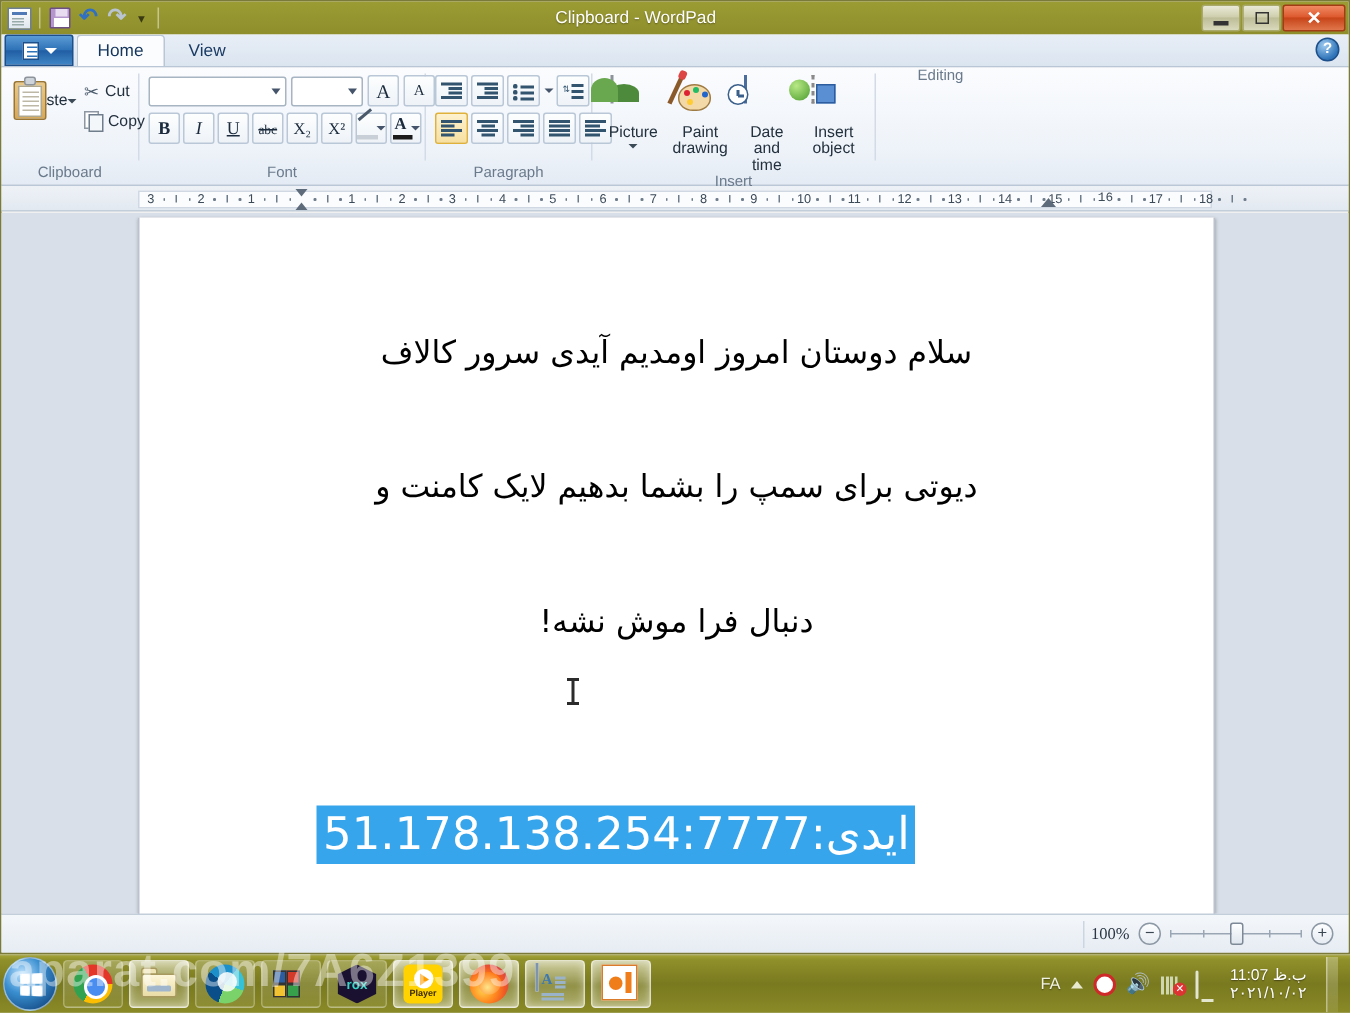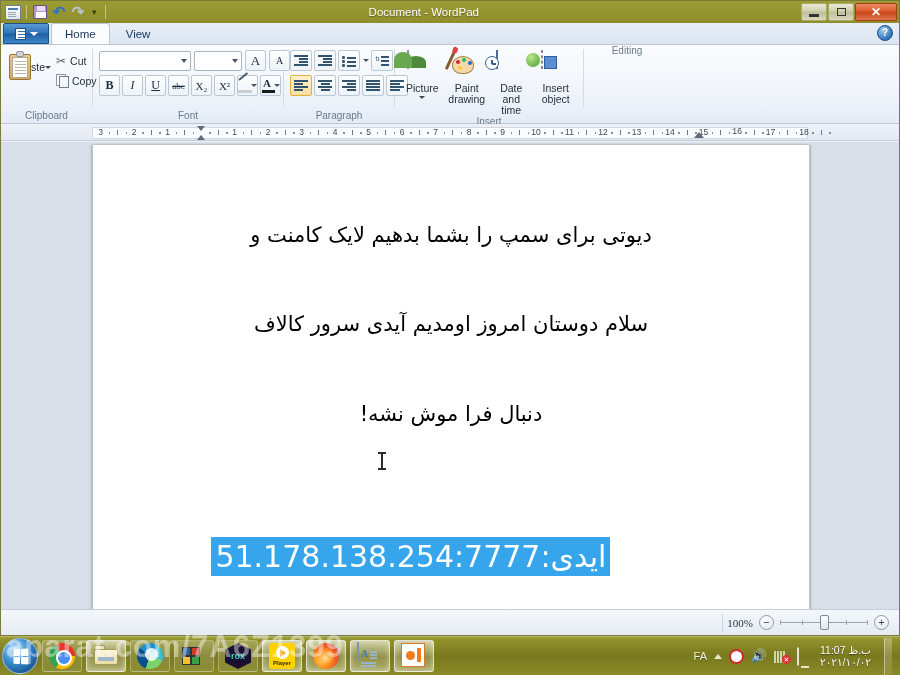--- a/index.html
+++ b/index.html
@@ -461,21 +461,21 @@
           </span>
         <span class="qat-sep"></span>
         <span class="qat-icon">
             <span class="save-ic"></span>
           </span>
         <span class="qat-icon undo-ic">↶</span>
         <span class="qat-icon redo-ic">↷</span>
         <span class="qat-more">▾</span>
         <span class="qat-sep"></span>
       </div>
-      <div class="tb-title">Document - WordPad</div>
+      <div class="tb-title">Clipboard - WordPad</div>
       <div class="tb-controls">
         <div class="winbtn">
             <span class="glyph-min"></span>
           </div>
         <div class="winbtn">
             <span class="glyph-max"></span>
           </div>
         <div class="winbtn close">
             <span class="glyph-close">✕</span>
           </div>
@@ -800,22 +800,22 @@
       <div class="indent-marker">
         <span class="top"></span>
           <span class="bot"></span>
       </div>
       <div class="right-marker"></div>
     </div>
 
     <div class="docarea">
       <div class="page">
         <div class="doc-text">
+          <div>سلام دوستان امروز اومدیم آیدی سرور کالاف</div>
           <div>دیوتی برای سمپ را بشما بدهیم لایک کامنت و</div>
-          <div>سلام دوستان امروز اومدیم آیدی سرور کالاف</div>
           <div>دنبال فرا موش نشه!</div>
           <div class="sel-line">
             <span class="hl">ایدی:51.178.138.254:7777</span>
           </div>
         </div>
         <div class="ibeam"></div>
       </div>
     </div>
 
     <div class="statusbar">

